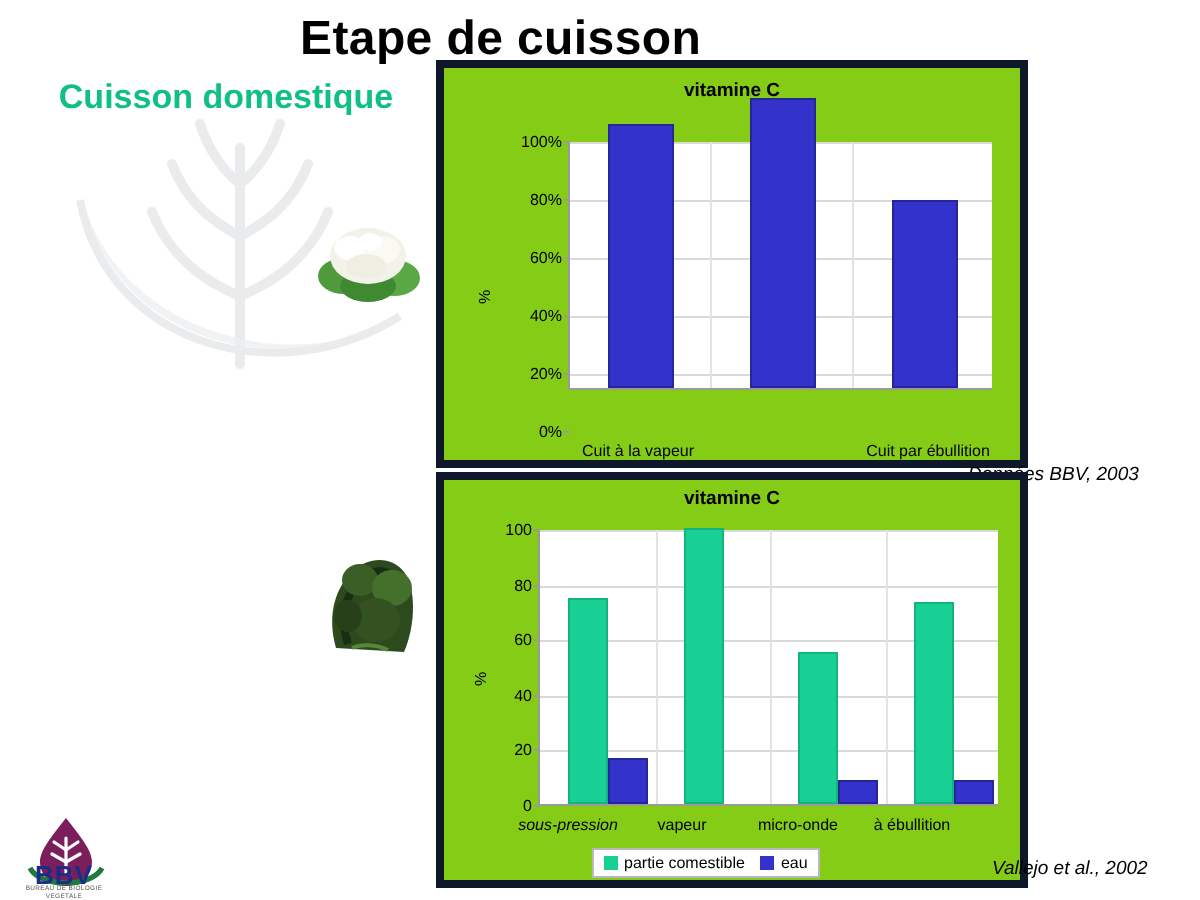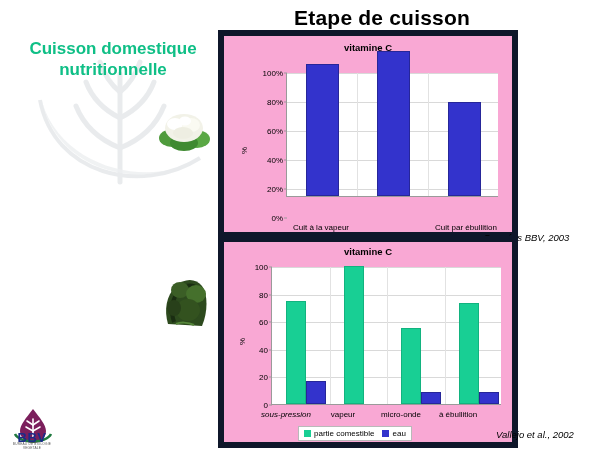--- a/index.html
+++ b/index.html
@@ -20,22 +20,22 @@
     left: 0; top: 0;
     width: 600px; height: 450px;
     background: #ffffff;
   }
 
   
   #slide-title {
     position: absolute;
     left: 150px; top: 6px;
     width: 320px;
-    text-align: right;
-    font-size: 21px;
+    text-align: left;
+    font-size: 24px;
     font-weight: bold;
     letter-spacing: 0.2px;
     color: #000000;
   }
 
   
   #leaf-watermark {
     position: absolute;
     left: 28px; top: 40px;
     width: 185px; height: 145px;
@@ -64,22 +64,22 @@
   
   #broccoli {
     position: absolute;
     left: 158px; top: 272px;
     width: 52px; height: 56px;
   }
 
   
   .chart {
     position: absolute;
-    background: #f9a8d4;
-    border: 6px solid #0f172a;
+    background: #84cc16;
+    border: 4px solid #0f172a;
   }
   .chart-title {
     position: absolute;
     left: 0; right: 0;
     text-align: center;
     font-size: 9.5px;
     font-weight: bold;
     color: #000;
   }
   .plot {
@@ -217,21 +217,20 @@
       <path d="M92 78 C 108 70, 120 58, 126 42"></path>
       <path d="M92 52 C 82 44, 76 34, 72 22"></path>
       <path d="M92 52 C 102 44, 108 34, 112 22"></path>
     </g>
     <path d="M14 62 C 30 130, 110 152, 168 120 C 120 148, 34 128, 14 62 Z" fill="#d3d8dc" opacity="0.85"></path>
     <path d="M12 60 C 26 134, 112 156, 172 118" fill="none" stroke="#c9cfd4" stroke-width="4"></path>
   </svg>
 
   <div id="green-heading">
     <div>Cuisson domestique</div>
-    <div>nutritionnelle</div>
   </div>
 
   <svg id="cauliflower" viewBox="0 0 58 44">
     <ellipse cx="17" cy="30" rx="13" ry="9" fill="#4f9b3c"></ellipse>
     <ellipse cx="42" cy="31" rx="13" ry="9" fill="#5aa845"></ellipse>
     <ellipse cx="29" cy="35" rx="14" ry="8" fill="#3f8a31"></ellipse>
     <ellipse cx="29" cy="20" rx="19" ry="14" fill="#f2f2e8"></ellipse>
     <ellipse cx="20" cy="16" rx="8" ry="6" fill="#ffffff"></ellipse>
     <ellipse cx="36" cy="17" rx="9" ry="7" fill="#fafaf2"></ellipse>
     <ellipse cx="28" cy="25" rx="10" ry="6" fill="#eeeee2"></ellipse>

